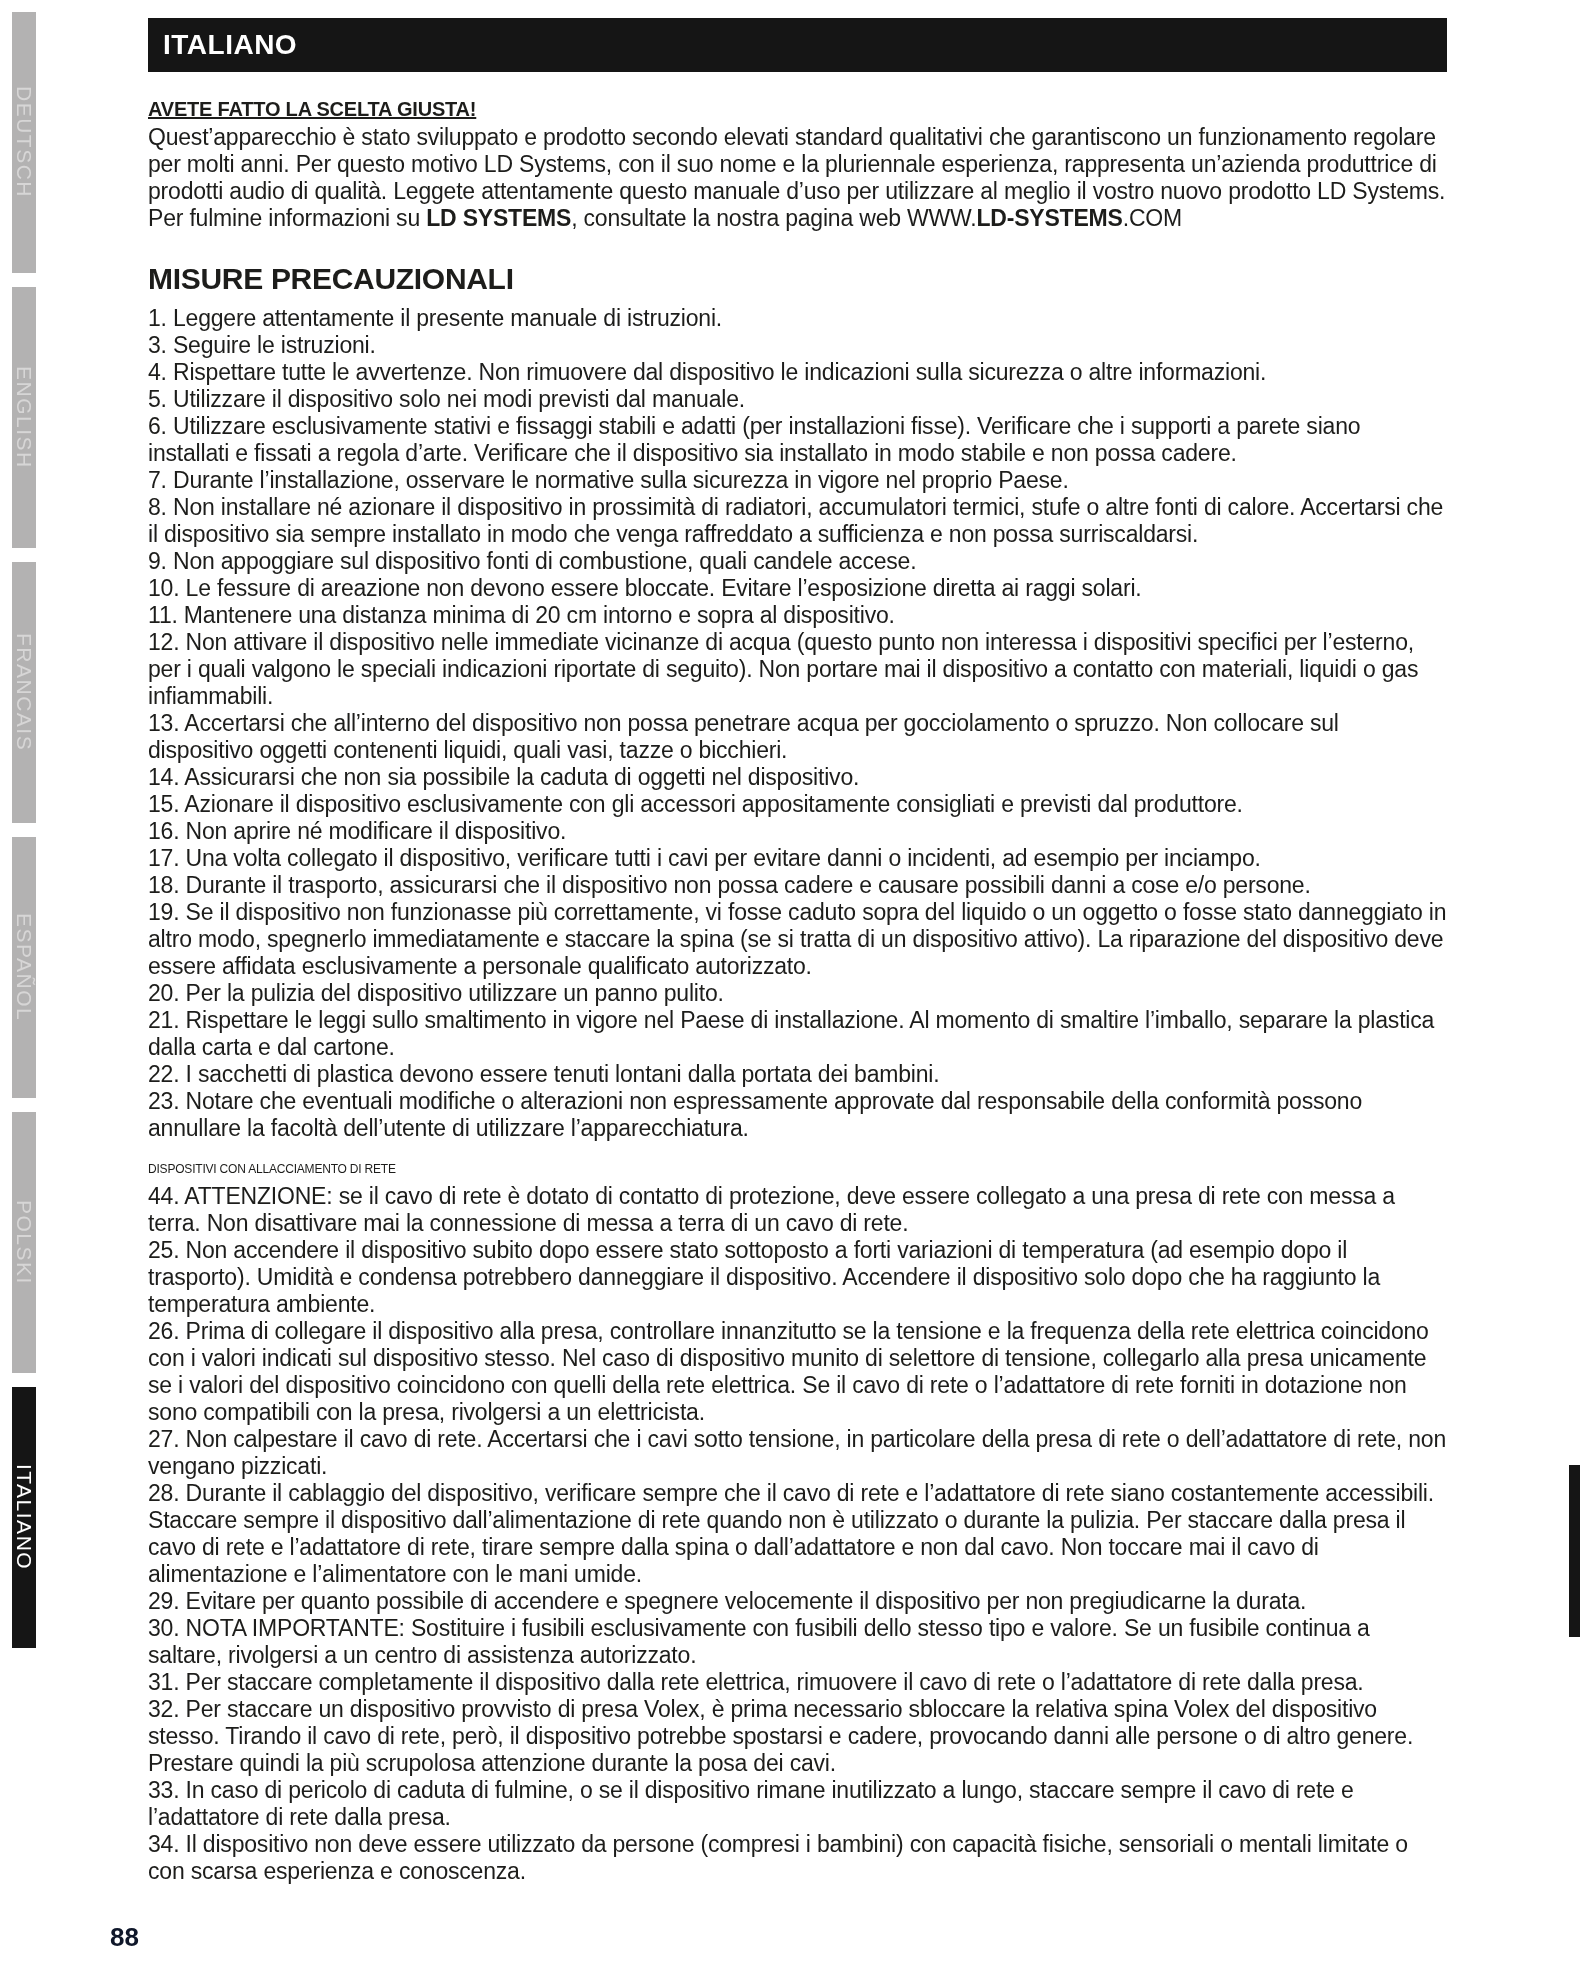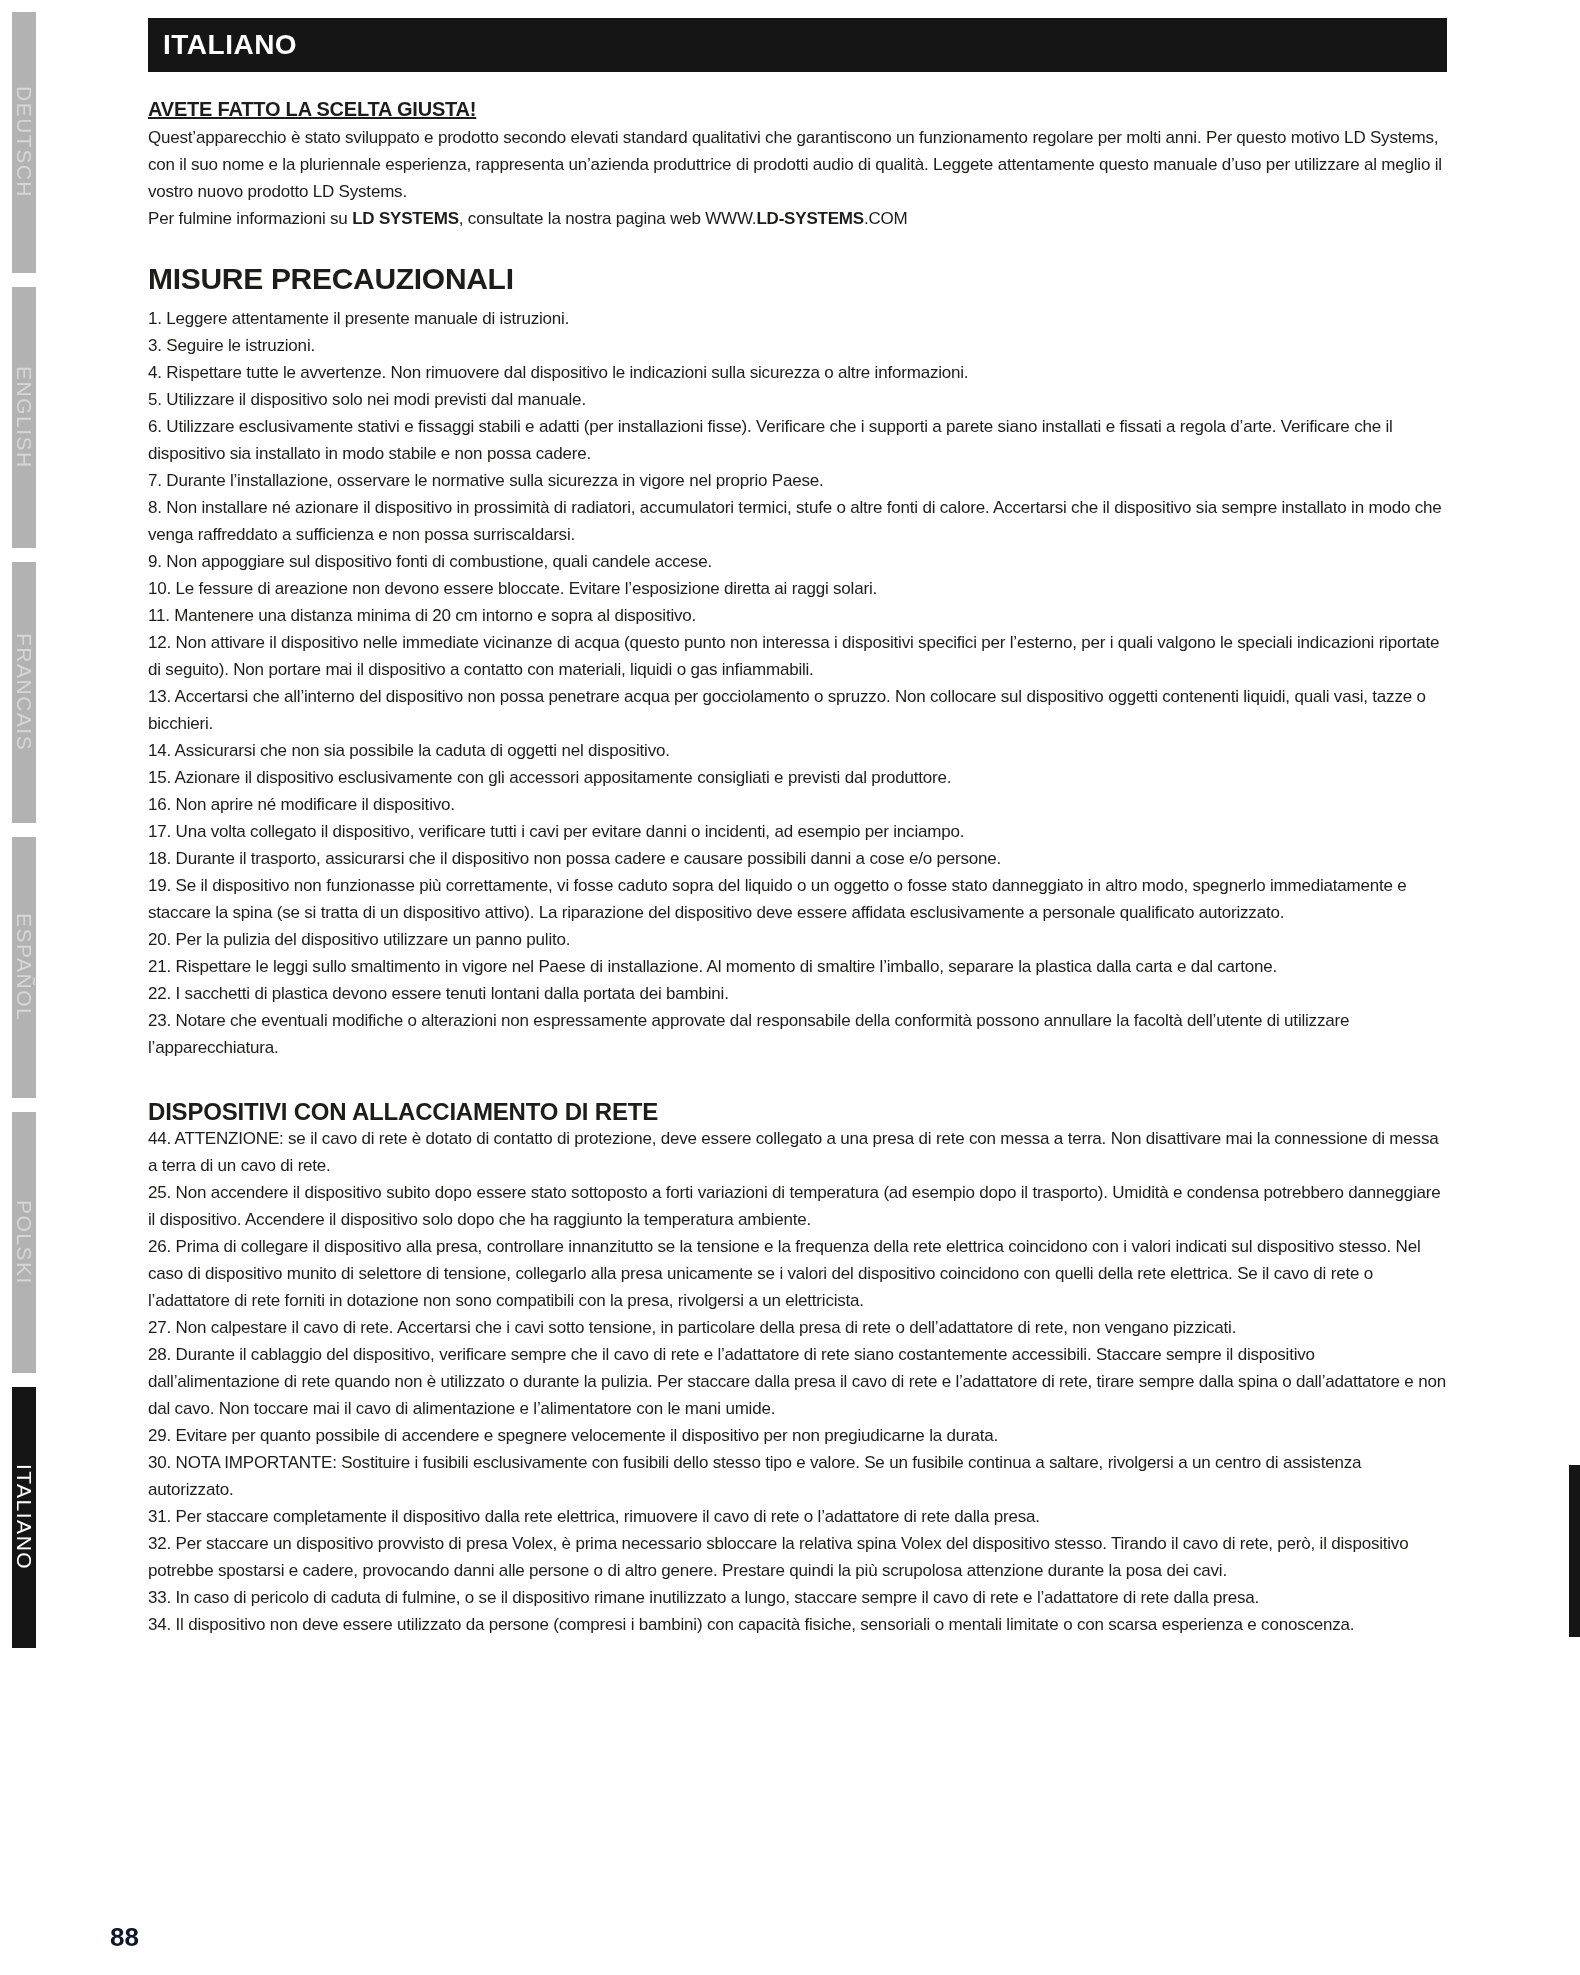--- a/index.html
+++ b/index.html
@@ -42,29 +42,29 @@
     color:var(--header-text,#ffffff);
     display:flex; align-items:center;
     padding-left:15px;
     font-weight:bold; font-size:28px; letter-spacing:0.5px;
   }
   .sub-heading {
     margin-top:26px; margin-bottom:3px;
     font-size:20px; font-weight:bold; letter-spacing:-0.2px;text-decoration:underline;
   }
   .body-text, .item {
-    font-size:17px; line-height:27px; letter-spacing:-0.2px;
+    font-size:23px; line-height:27px; letter-spacing:-0.2px;
   }
   .main-heading {
     margin-top:30px; margin-bottom:9px;
     font-size:30px; font-weight:bold; letter-spacing:-0.3px;
   }
   .minor-heading {
-    margin-top:37px;
-    font-size:24px; font-weight:bold; letter-spacing:-0.2px; line-height:27px;
+    margin-top:14px;
+    font-size:12px; font-weight:normal; letter-spacing:-0.2px; line-height:27px;
   }
   .page-number {
     position:absolute; left:110px; top:1922px;
     font-size:26px; font-weight:bold; color:#0f172a;
   }
 </style>
 </head>
 <body>
 
 <div class="page">

